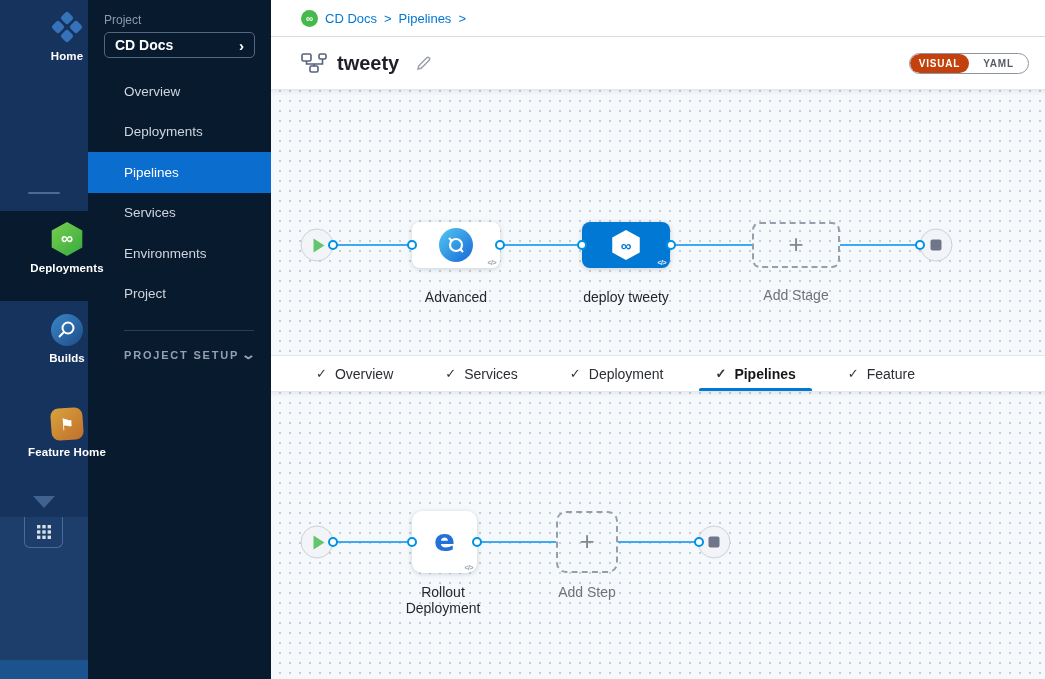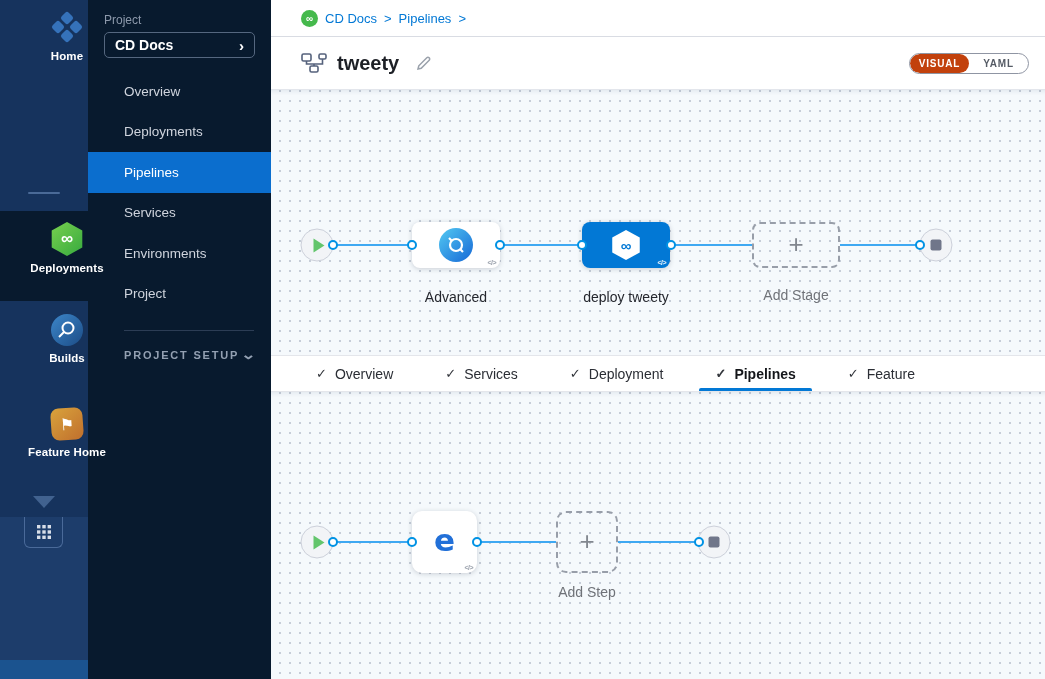--- a/index.html
+++ b/index.html
@@ -309,20 +309,21 @@
         <div class="play-tri"></div>
       </div>
       <div class="cdot" style="left:62px;top:150px"></div>
 
       <div class="step-node" style="left:141px;top:119px">
         <span class="roll-e">e</span>
         <span class="code-tag">&lt;/&gt;</span>
       </div>
       <div class="cdot" style="left:141px;top:150px"></div>
       <div class="cdot" style="left:206px;top:150px"></div>
+      <div class="node-label" style="left:172px;top:192px;width:110px">Rollout Deployment</div>
 
       <div class="add-box" style="left:285px;top:119px;width:62px;height:62px;border-radius:10px">
         <span class="plus">+</span>
       </div>
       <div class="node-label gray" style="left:316px;top:192px">Add Step</div>
 
       <div class="endcap" style="left:443px;top:150px">
         <div class="stop-sq"></div>
       </div>
       <div class="cdot" style="left:428px;top:150px"></div>

